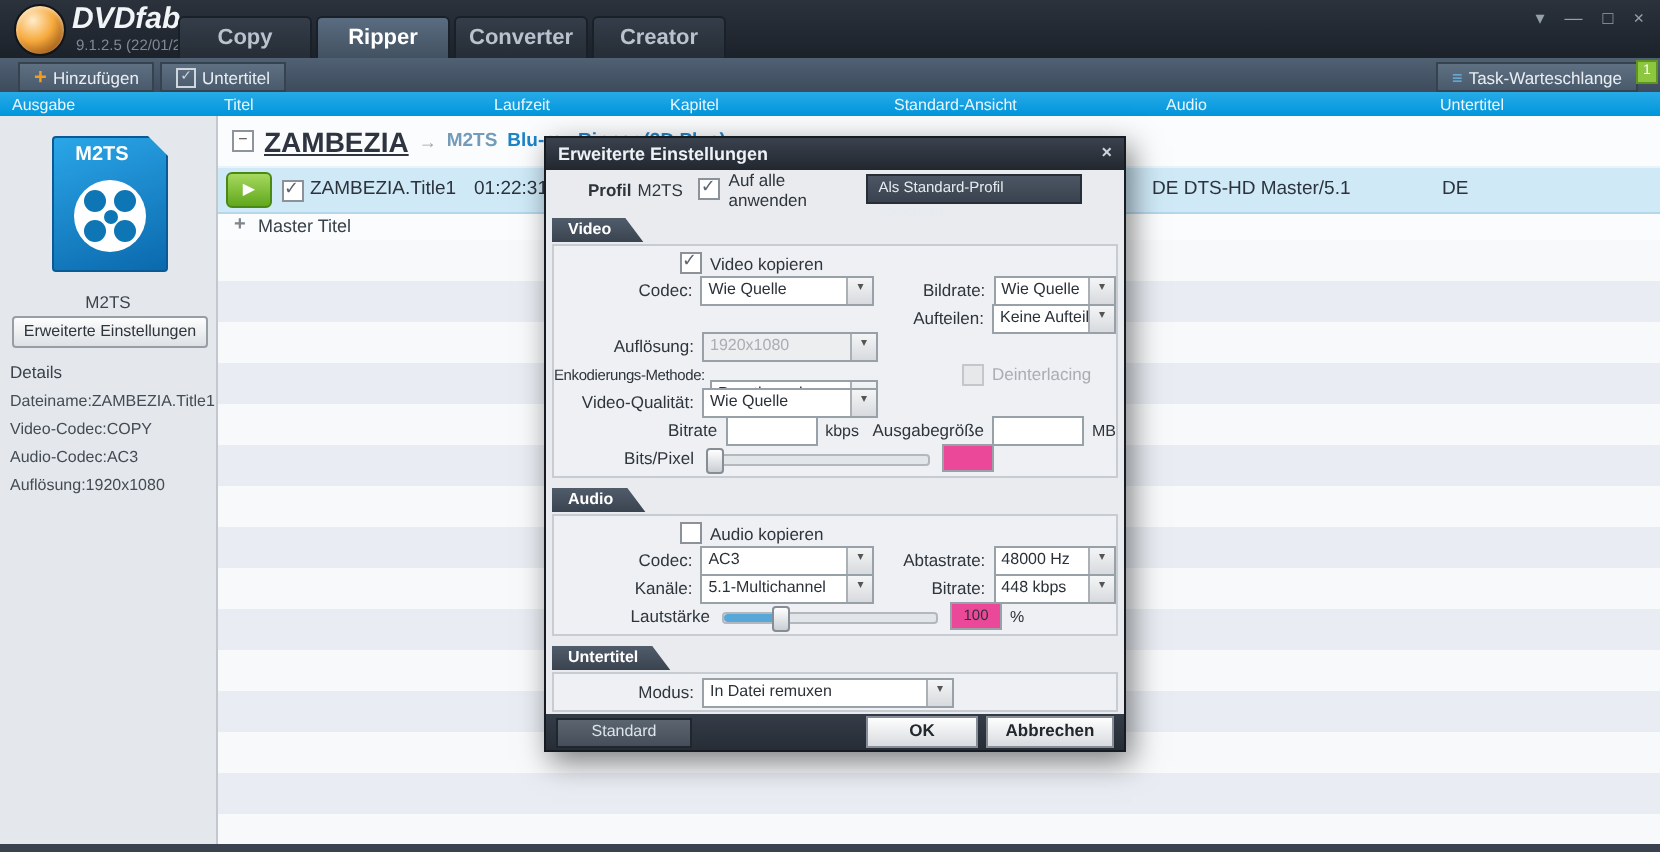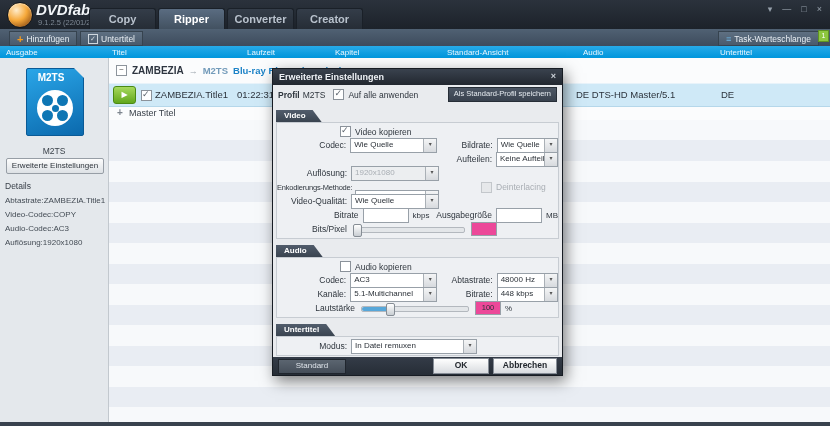--- a/index.html
+++ b/index.html
@@ -52,21 +52,21 @@
            border:1px solid #979ea6;border-radius:2px;font-size:8px;color:#2f353c;text-align:center;line-height:13px;cursor:pointer;}
   .details-h{position:absolute;top:123px;left:5px;font-size:8.5px;color:#3a414a;}
   .dline{position:absolute;left:5px;font-size:8px;color:#434b54;white-space:nowrap;}
 
   
   .main{position:absolute;left:109px;top:58px;right:0;bottom:4px;background:#fbfcfd;}
   .stripes{position:absolute;left:0;right:0;top:62px;bottom:0;
            background:repeating-linear-gradient(180deg,#f7f9fb 0 20.5px,#e9edf3 20.5px 41px);}
   .grow{position:absolute;top:0;left:0;right:0;height:25px;background:#fbfcfd;display:flex;align-items:center;gap:5px;padding-left:7px;}
   .colbox{width:9px;height:9px;border:1px solid #8d949c;background:#fff;color:#555;font-size:8px;line-height:7px;text-align:center;cursor:pointer;}
-  .gsrc{font-weight:bold;color:#2e3540;font-size:10px;}
+  .gsrc{font-weight:bold;color:#2e3540;font-size:14px;text-decoration:underline;}
   .garrow{color:#9aa3ac;font-size:9px;}
   .gtgt{color:#739bba;font-weight:bold;font-size:9.5px;}
   .gmode{color:#1d83c7;font-weight:bold;font-size:9.5px;}
   .sel{position:absolute;top:25px;left:0;right:0;height:22px;background:#cfe9f7;border-top:1px solid #e8f3fa;border-bottom:1px solid #b5d7ea;cursor:pointer;}
   .play{position:absolute;left:4px;top:2px;width:21px;height:16px;border-radius:3px;background:linear-gradient(#a6d95e,#61a71d);
         border:1px solid #4a8a14;color:#fff;font-size:8px;text-align:center;line-height:16px;cursor:pointer;}
   .cb{width:9px;height:9px;background:#fff;border:1px solid #8b929a;position:relative;display:inline-block;cursor:pointer;}
   .cb.on::after{content:"\2713";position:absolute;left:0px;top:-2px;font-size:9px;color:#5c646d;}
   .cb.dis{background:#e6e8ea;border-color:#c3c7cb;}
   .sel .cb{position:absolute;left:32px;top:6px;}
@@ -74,21 +74,21 @@
   .addrow{position:absolute;top:48px;left:0;right:0;height:14px;cursor:pointer;}
   .aplus{position:absolute;left:8px;top:1px;color:#7d858e;font-weight:bold;font-size:10px;}
   .atxt{position:absolute;left:20px;top:2px;font-size:9px;color:#3a414a;}
   .botbar{position:absolute;left:0;right:0;bottom:0;height:4px;background:#39424e;}
 
   
   .dlg{position:absolute;left:272px;top:68px;width:289px;height:306px;background:#e9ebee;border:1px solid #171c23;
        box-shadow:3px 5px 14px rgba(0,0,0,.5);}
   .dlg-h{height:16px;background:linear-gradient(#3a424e,#22272f);color:#eef1f5;font-size:9px;font-weight:bold;line-height:16px;padding-left:6px;position:relative;}
   .dlg-x{position:absolute;right:6px;top:0;line-height:15px;font-size:9px;color:#cdd3da;cursor:pointer;}
-  .prow{height:19px;display:flex;align-items:center;padding:0 5px;font-size:8.5px;color:#2e353d;}
+  .prow{height:19px;display:flex;align-items:center;padding:0 21px;font-size:8.5px;color:#2e353d;}
   .pbold{font-weight:bold;margin-right:3px;}
   .prow .cb{margin-left:8px;margin-right:4px;}
   .save-btn{margin-left:auto;height:13px;line-height:12px;padding:0 5px;background:linear-gradient(#4c5664,#39424e);
             border:1px solid #272e37;color:#e6ebf0;font-size:7.5px;cursor:pointer;}
   .sec-tab{margin:1px 0 0 3px;display:inline-block;height:12px;line-height:12px;padding:0 16px 0 8px;
            background:linear-gradient(#515c6b,#3a4450);color:#fff;font-size:8px;font-weight:bold;
            clip-path:polygon(0 0,calc(100% - 9px) 0,100% 100%,0 100%);}
   .panel{margin:0 3px;border:1px solid #c7ccd2;background:#eef0f3;padding:2px 0 2px;}
   .frow{display:flex;align-items:center;height:14px;font-size:8.5px;color:#2e353d;}
   .cbrow{padding-left:63px;height:13px;display:flex;align-items:center;gap:4px;font-size:8.5px;color:#2e353d;}
@@ -176,21 +176,21 @@
         <i class="h1"></i>
           <i class="h2"></i>
           <i class="h3"></i>
           <i class="h4"></i>
           <i class="hc"></i>
       </div>
     </div>
     <div class="side-type">M2TS</div>
     <div class="adv-btn">Erweiterte Einstellungen</div>
     <div class="details-h">Details</div>
-    <div class="dline" style="top:138px">Abtastrate:ZAMBEZIA.Title1</div>
+    <div class="dline" style="top:138px">Dateiname:ZAMBEZIA.Title1</div>
     <div class="dline" style="top:152px">Video-Codec:COPY</div>
     <div class="dline" style="top:166px">Audio-Codec:AC3</div>
     <div class="dline" style="top:180px">Auflösung:1920x1080</div>
   </div>
 
   <div class="main">
     <div class="stripes"></div>
     <div class="grow">
       <span class="colbox">−</span>
       <span class="gsrc">ZAMBEZIA</span>

